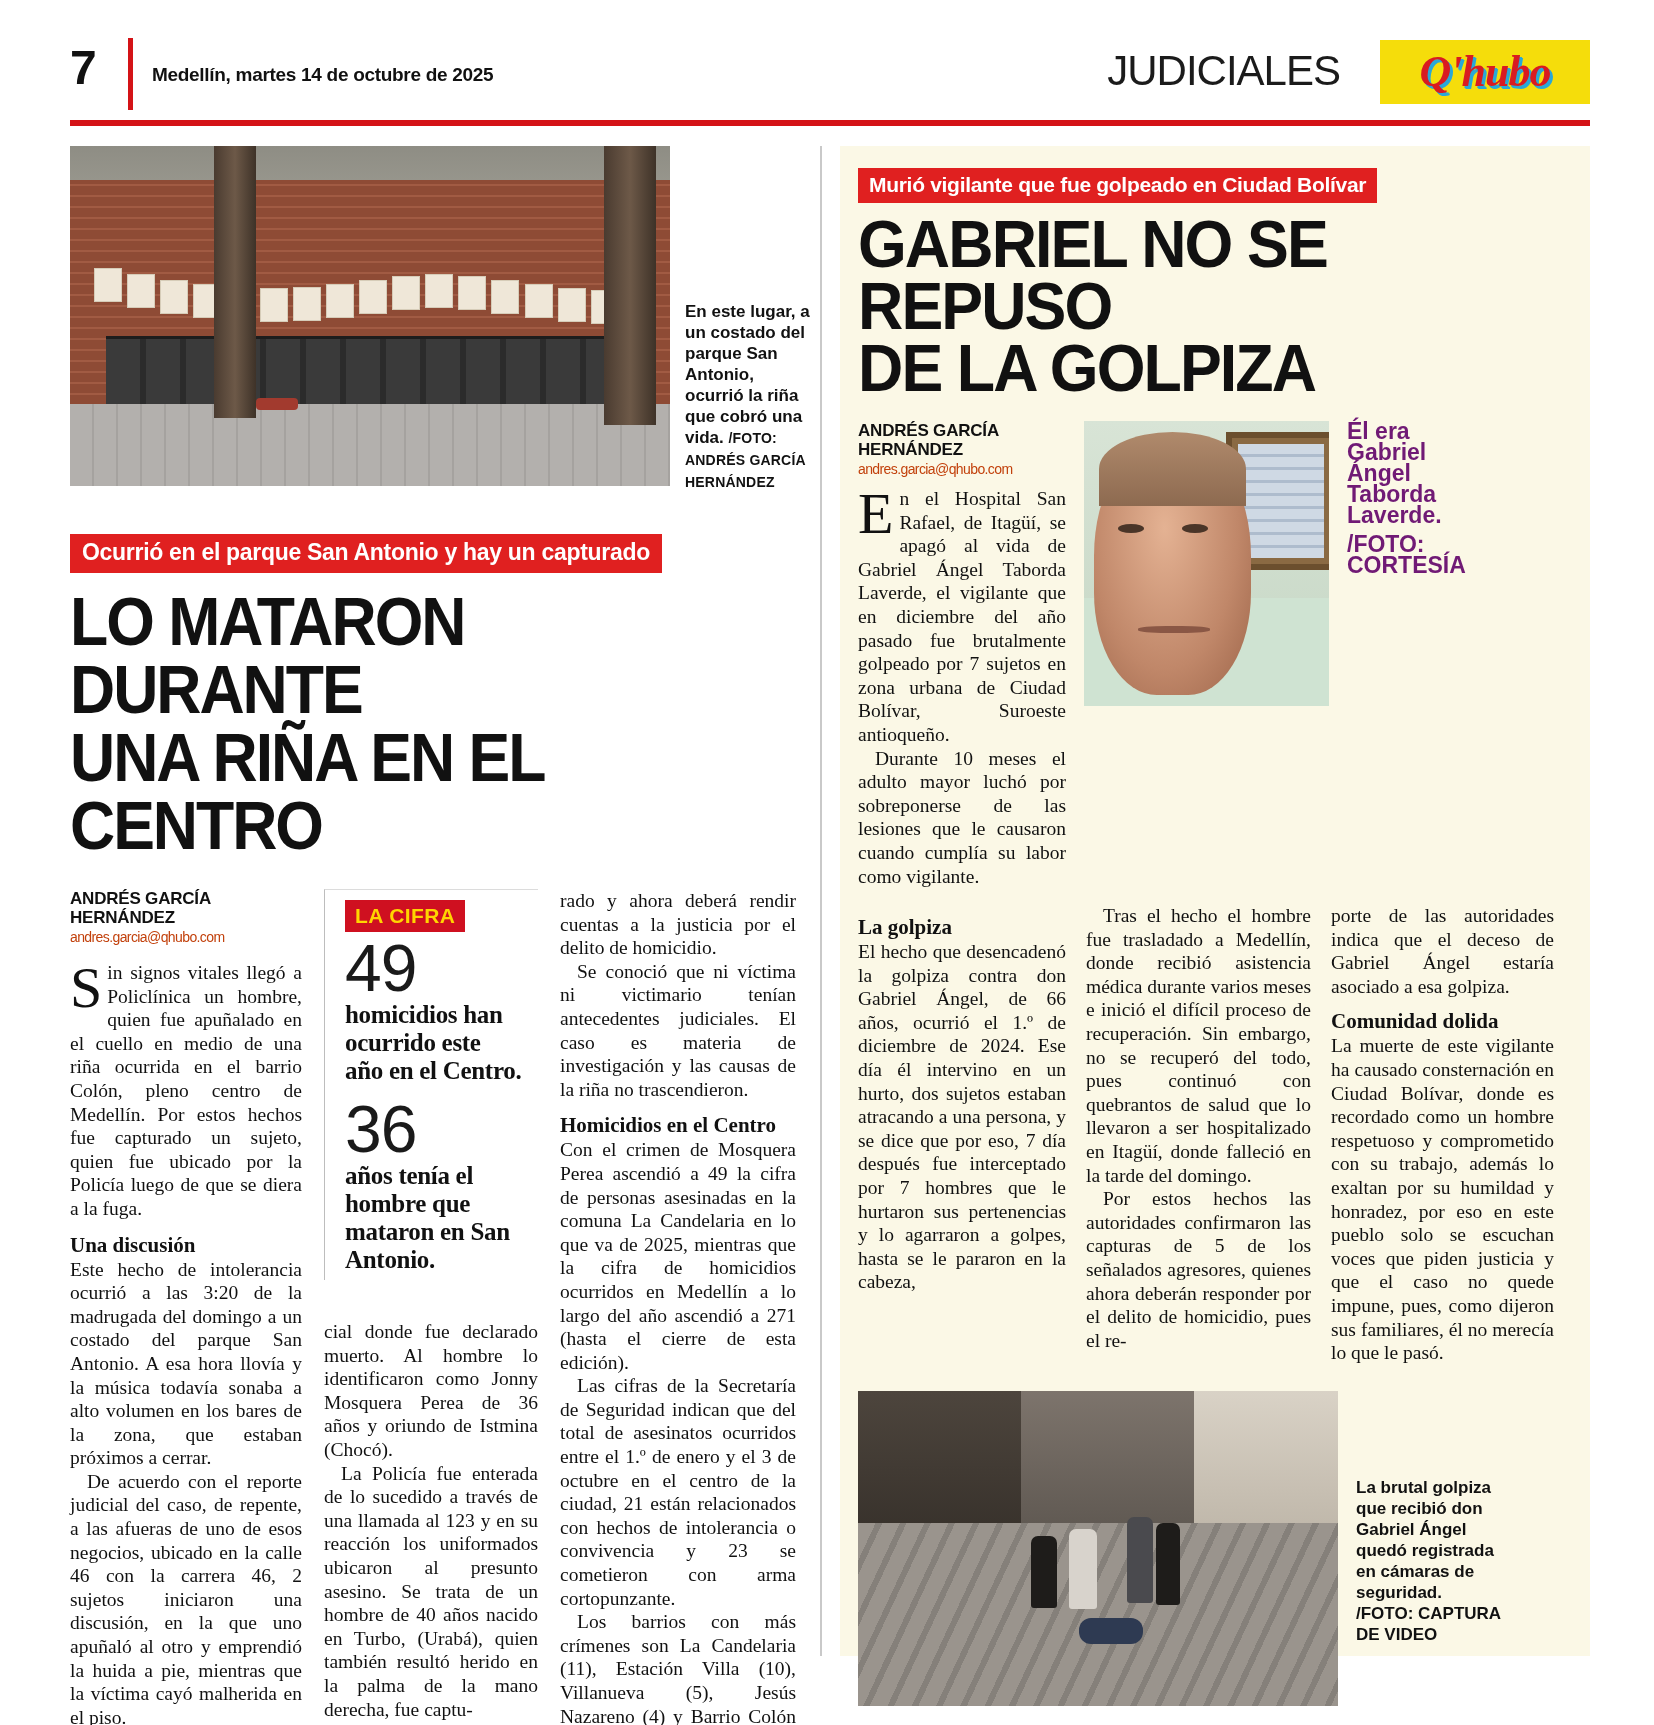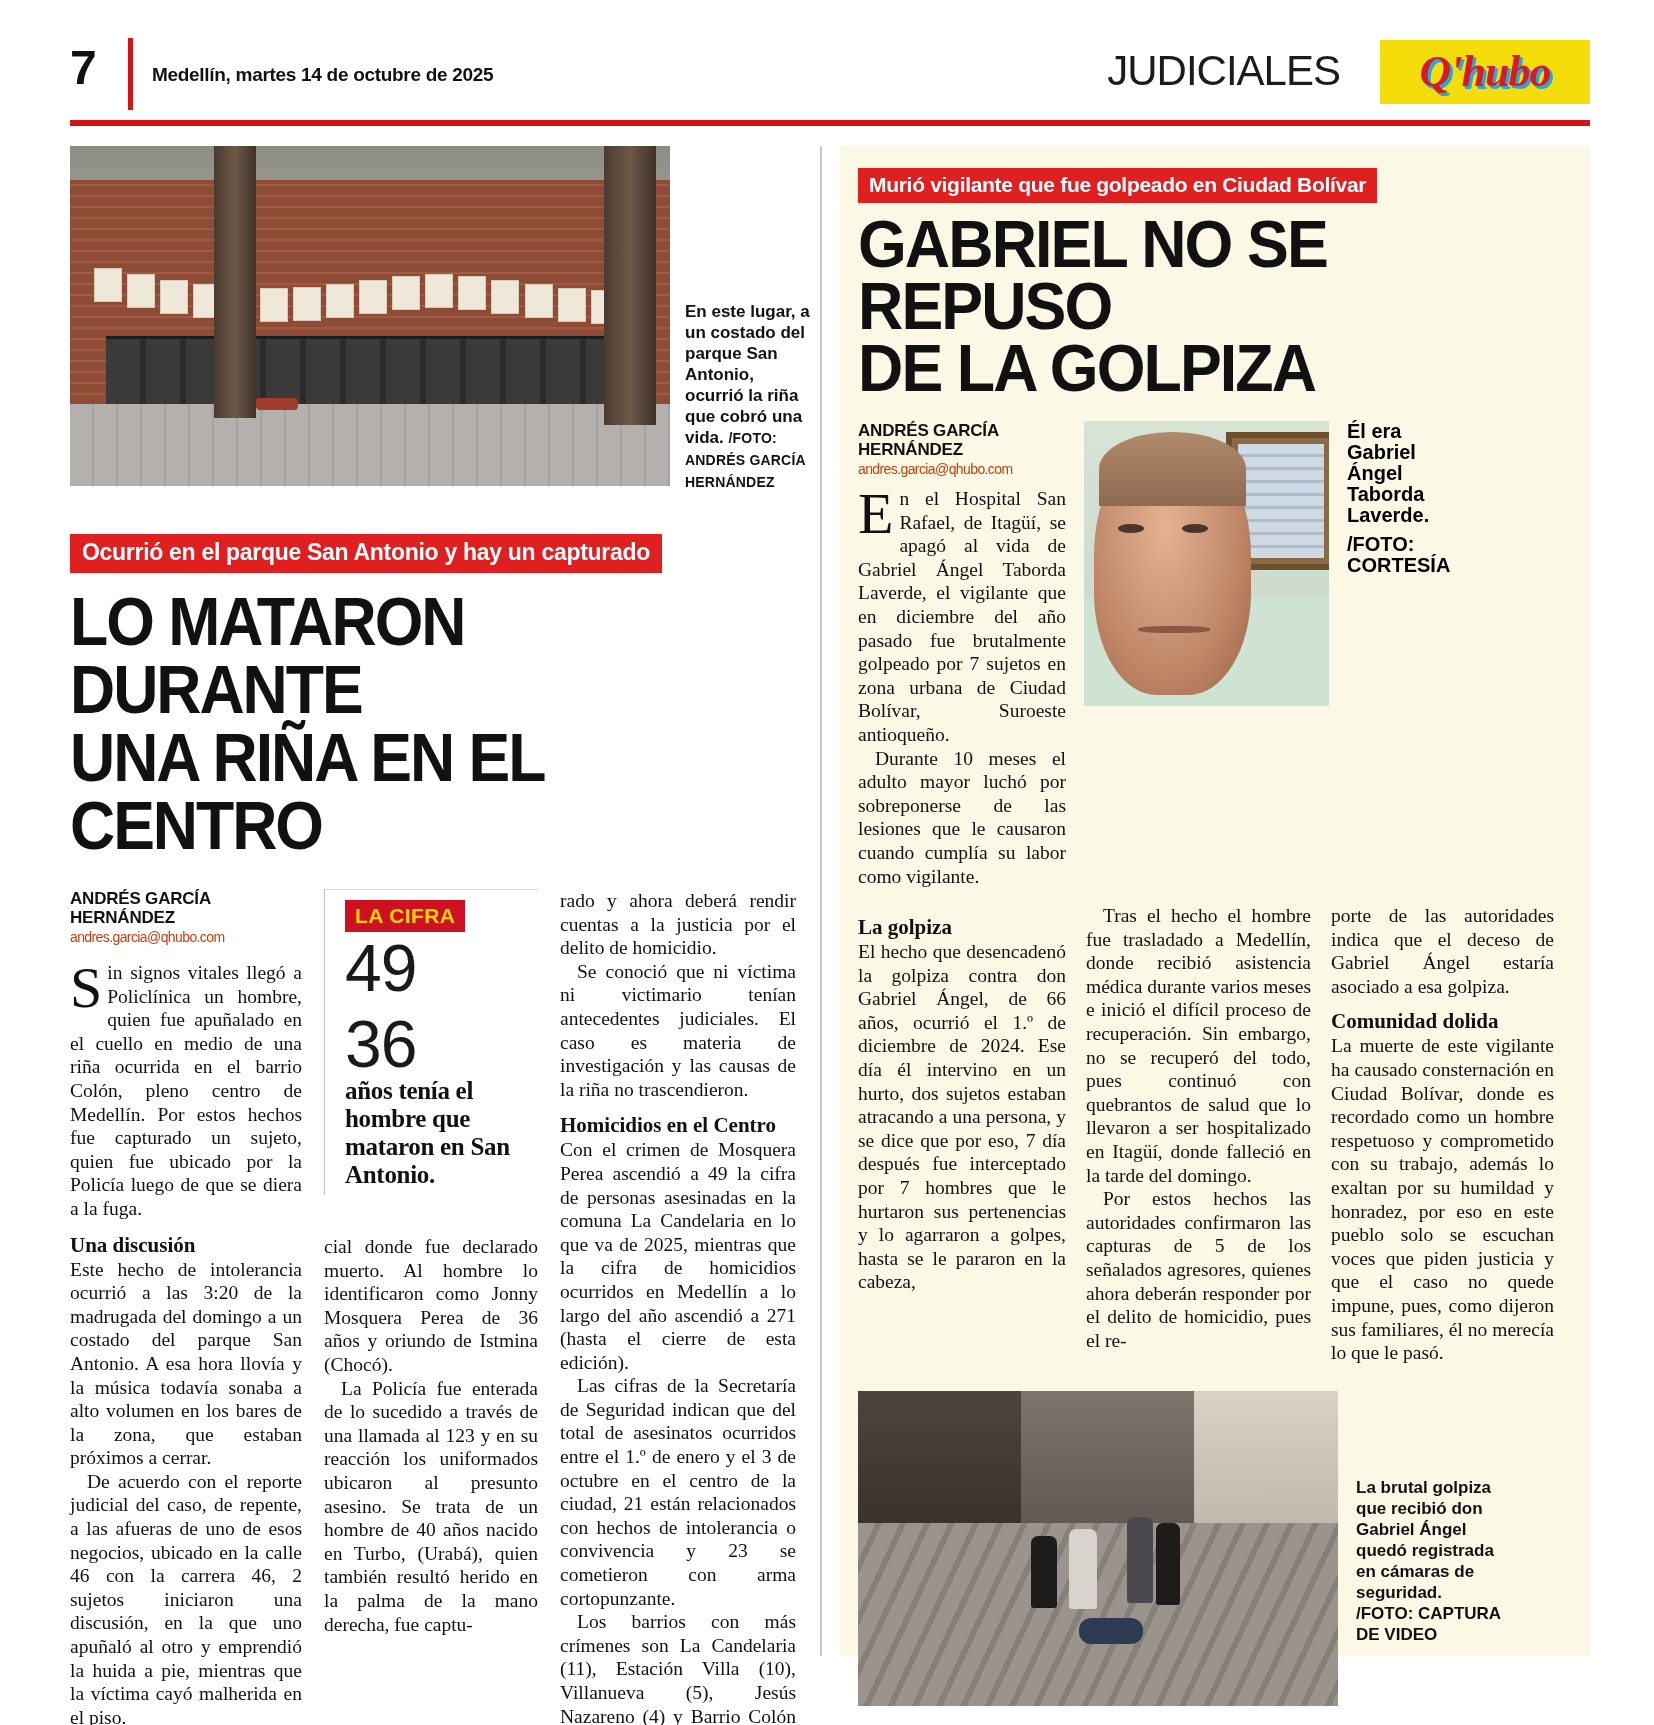--- a/index.html
+++ b/index.html
@@ -47,21 +47,21 @@
   .cifra-num{font-family:"Liberation Sans",sans-serif;font-weight:300;font-size:66px;line-height:64px;color:#1a1a1a;margin-top:4px;letter-spacing:-1px;}
   .cifra-text{font-family:"Liberation Serif",serif;font-weight:bold;font-size:25px;line-height:28px;color:#111;margin-top:1px;letter-spacing:-0.3px;}
 
   
   .right-col{position:absolute;left:840px;top:146px;width:750px;height:1510px;background:#fbf8e6;}
   .r-pad{position:absolute;left:18px;top:22px;width:712px;}
   .r-kicker{display:inline-block;background:#e02020;color:#fff;font-family:"Liberation Sans",sans-serif;font-weight:bold;font-size:21px;line-height:21px;padding:6px 11px 8px 11px;letter-spacing:-0.3px;}
   .r-headline{font-family:"Liberation Sans",sans-serif;font-weight:bold;font-size:66px;line-height:62px;letter-spacing:-2px;color:#111;margin-top:10px;transform:scaleX(0.95);transform-origin:left top;}
 
   .portrait{width:245px;height:285px;overflow:hidden;position:relative;background:#cfd9cf;}
-  .pcap{font-family:"Liberation Sans",sans-serif;font-weight:bold;font-size:20px;line-height:21px;color:#000000;}
+  .pcap{font-family:"Liberation Sans",sans-serif;font-weight:bold;font-size:23px;line-height:21px;color:#701a75;}
 
   .r-body{font-family:"Liberation Serif",serif;font-size:19.5px;line-height:23.6px;text-align:justify;color:#111;hyphens:auto;}
   .r-body p{margin:0;text-indent:17px;}
   .r-body p.first{text-indent:0;}
   .r-sub{font-family:"Liberation Serif",serif;font-weight:bold;font-size:21px;line-height:24px;margin:11px 0 1px 0;}
   .dropcap2::first-letter{float:left;font-size:58px;line-height:44px;padding:5px 6px 0 0;font-family:"Liberation Serif",serif;}
 
   .cctv{width:480px;height:315px;position:relative;overflow:hidden;background:#b9b2ab;}
   .cctv-cap{font-family:"Liberation Sans",sans-serif;font-weight:bold;font-size:17px;line-height:21px;color:#111;}
 
@@ -165,20 +165,21 @@
           <p class="first">Este hecho de intolerancia ocurrió a las 3:20 de la madrugada del domingo a un costado del parque San Antonio. A esa hora llovía y la música todavía sonaba a alto volumen en los bares de la zona, que estaban próximos a cerrar.</p>
           <p>De acuerdo con el reporte judicial del caso, de repente, a las afueras de uno de esos negocios, ubicado en la calle 46 con la carrera 46, 2 sujetos iniciaron una discusión, en la que uno apuñaló al otro y emprendió la huida a pie, mientras que la víctima cayó malherida en el piso.</p>
 
         </div>
       </div>
 
       <div style="width:214px">
         <div class="cifra-box">
           <span class="cifra-tag">LA CIFRA</span>
           <div class="cifra-num">49</div>
+          <div class="cifra-text">homicidios han ocurrido este año en el Centro.</div>
           <div class="cifra-num" style="margin-top:12px">36</div>
           <div class="cifra-text">años tenía el hombre que mataron en San Antonio.</div>
         </div>
         <div class="body-col" style="margin-top:40px">
           <p class="first">cial donde fue declarado muerto. Al hombre lo identificaron como Jonny Mosquera Perea de 36 años y oriundo de Istmina (Chocó).</p>
           <p>La Policía fue enterada de lo sucedido a través de una llamada al 123 y en su reacción los uniformados ubicaron al presunto asesino. Se trata de un hombre de 40 años nacido en Turbo, (Urabá), quien también resultó herido en la palma de la mano derecha, fue captu-</p>
         </div>
       </div>
 
       <div style="width:236px">

